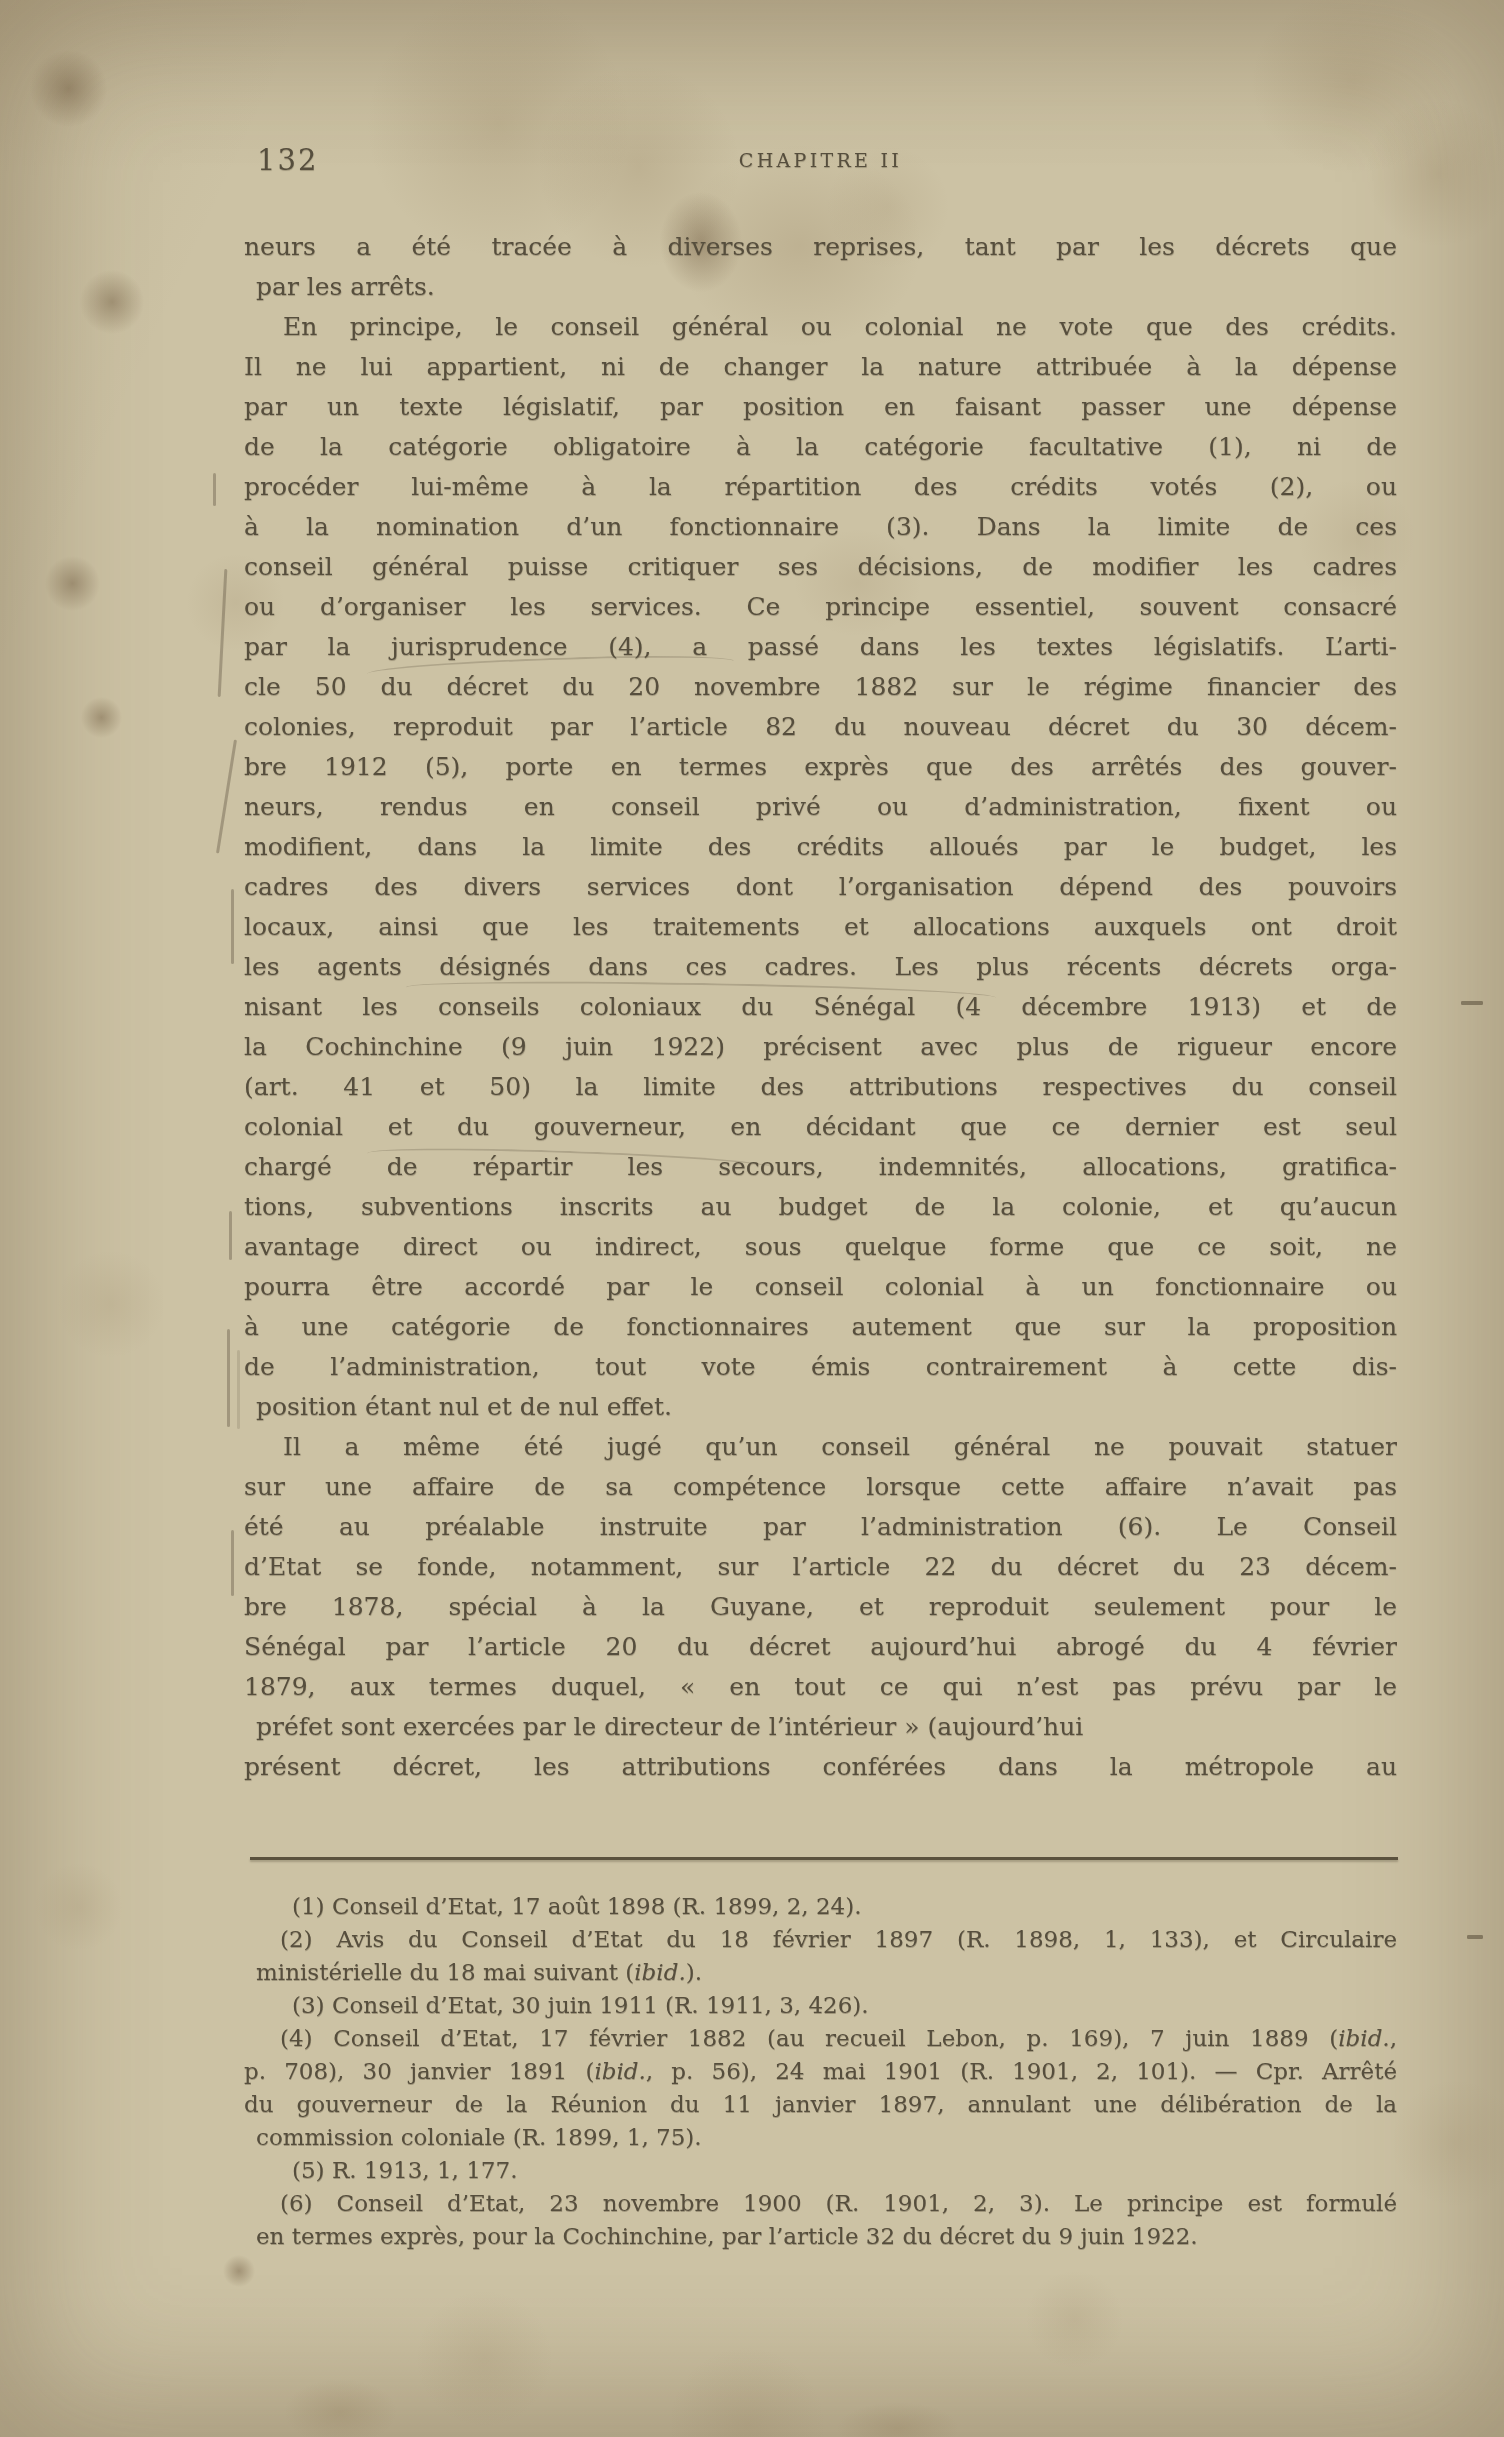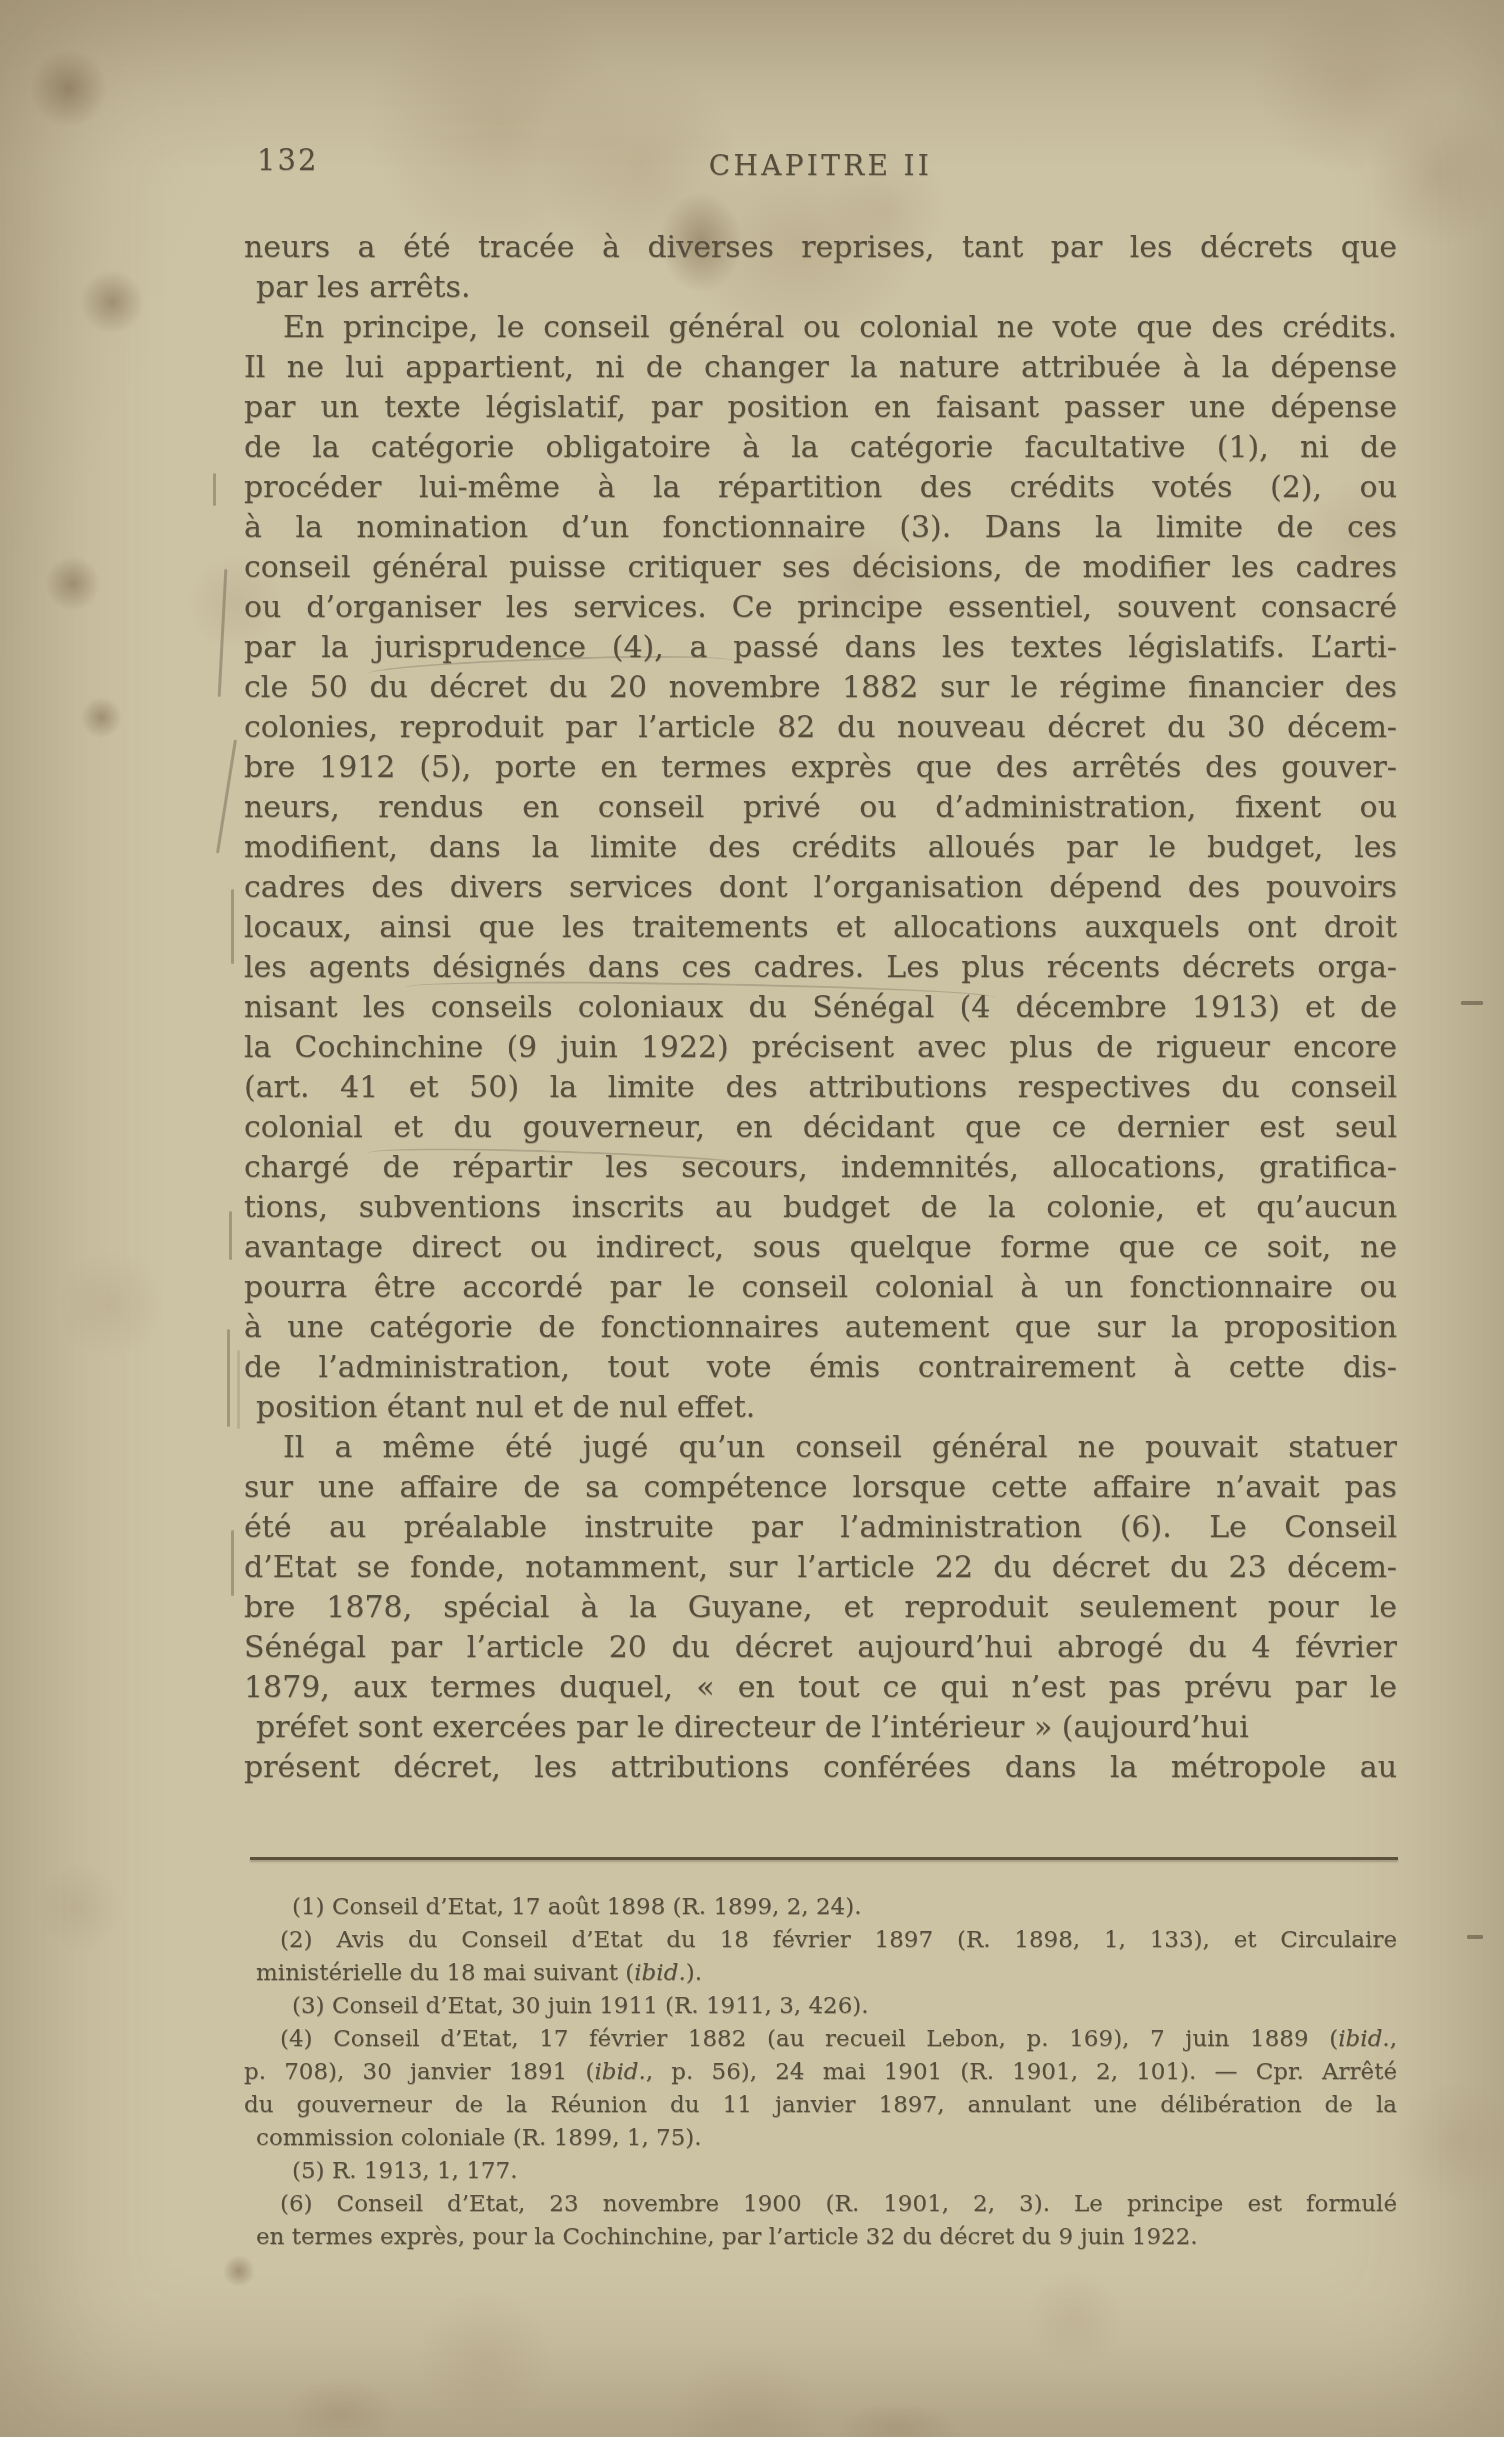--- a/index.html
+++ b/index.html
@@ -23,25 +23,25 @@
   .stain.soft{background:radial-gradient(closest-side, rgba(121,96,60,.10), rgba(121,96,60,0) 75%);}
   
   .mark{position:absolute;background:rgba(108,98,78,.45);width:2.6px;border-radius:2px;}
   .squig{position:absolute;border-top:2px solid rgba(105,95,75,.30);border-radius:50%;height:17px;}
   .dash{position:absolute;background:rgba(85,75,55,.55);border-radius:1.3px;}
 
   
   .pagenum{position:absolute;left:257px;top:143px;font-size:29px;letter-spacing:2px;
     text-shadow:0.3px 0.5px 0.7px rgba(86,77,58,.35);}
   .chapter{position:absolute;left:244px;top:149px;width:1153px;text-align:center;
-    font-size:28px;letter-spacing:3.3px;text-shadow:0.3px 0.5px 0.7px rgba(86,77,58,.35);}
+    font-size:19px;letter-spacing:3.3px;text-shadow:0.3px 0.5px 0.7px rgba(86,77,58,.35);}
 
   
   .textblock{position:absolute;left:244px;top:227px;width:1153px;
-    font-size:30px;line-height:40px;
+    font-size:25px;line-height:40px;
     text-shadow:0.3px 0.6px 0.7px rgba(86,77,58,.38);}
   .pline{text-align:justify;text-align-last:justify;height:40px;overflow:hidden;}
   .pline.final{text-align-last:auto;margin-left:12px;}
   .pline.indent{text-indent:39px;}
 
   
   .footrule{position:absolute;left:250px;top:1857px;width:1148px;height:3.3px;border:none;margin:0;
     background:#5b523e;box-shadow:0 2px 2px rgba(91,82,62,.35);}
 
   

